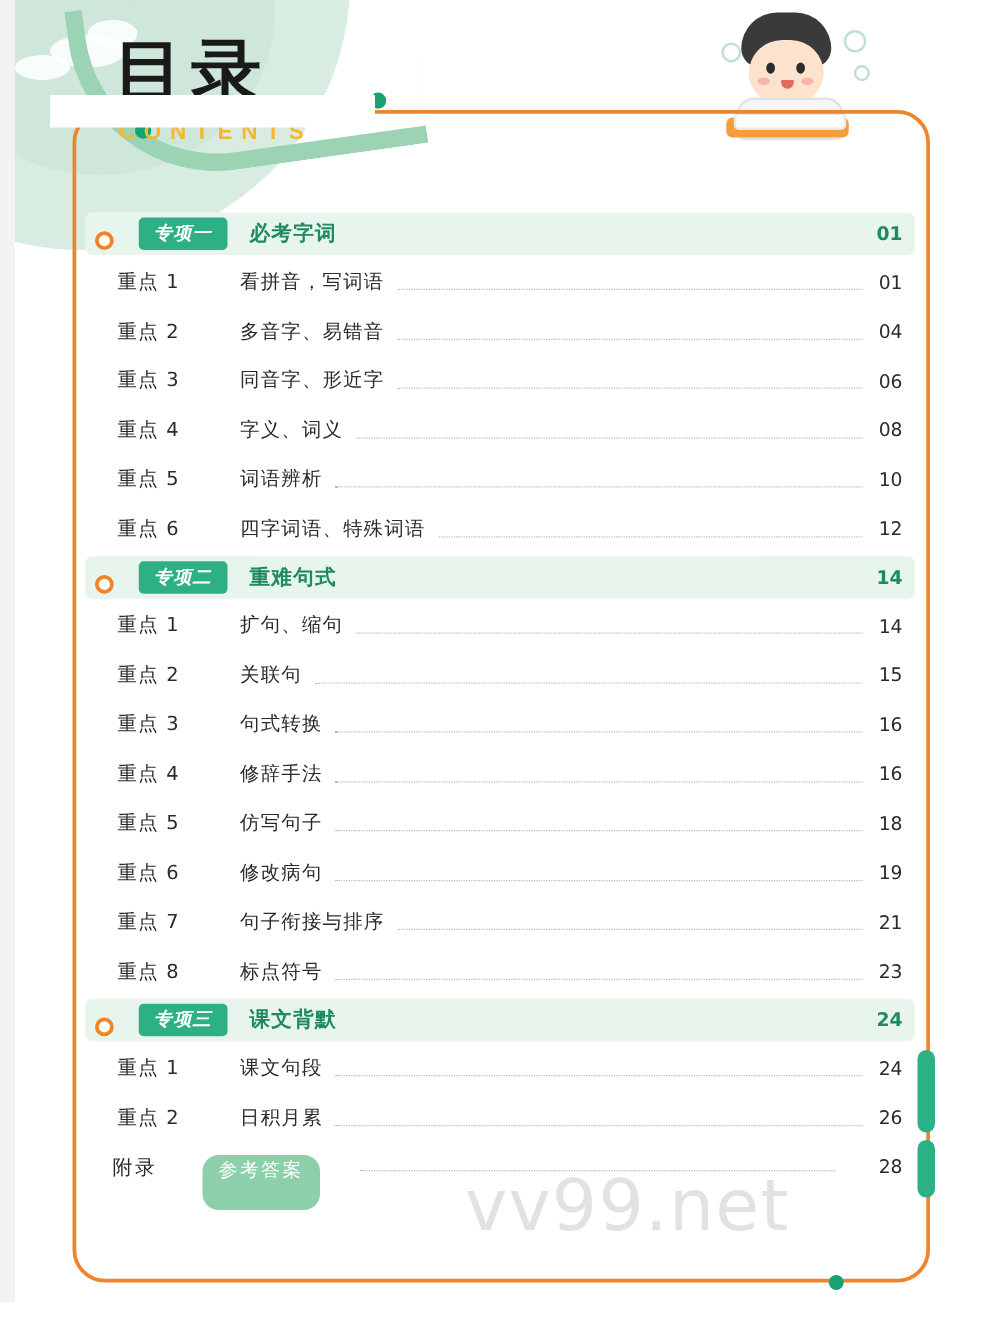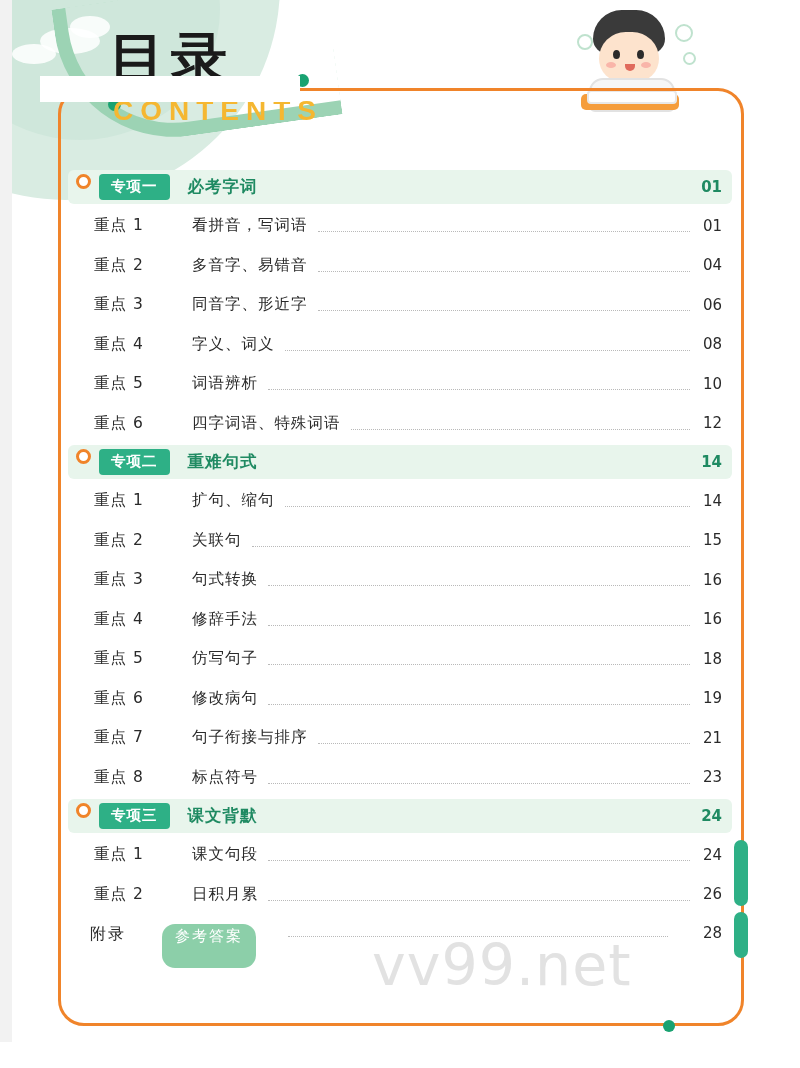--- a/index.html
+++ b/index.html
@@ -59,36 +59,36 @@
     left: 0;
     bottom: 0;
     width: 800px;
     height: 26px;
     background: #ffffff;
   }
 
   
   .title-block {
     position: absolute;
-    left: 109px;
+    left: 91px;
     top: 30px;
     width: 300px;
   }
   .title-cn {
     font-family: "DejaVu Sans", sans-serif;
     font-size: 56px;
     font-weight: bold;
     color: #1a1a1a;
     letter-spacing: 6px;
     line-height: 1.05;
   }
   .title-en {
     margin-top: 6px;
     margin-left: 4px;
-    font-size: 28px;
+    font-size: 18px;
     letter-spacing: 7px;
     color: #f5b731;
     font-weight: bold;
   }
 
   
   .swoosh {
     position: absolute;
     left: 60px;
     top: -10px;
@@ -244,22 +244,23 @@
     right: 12px;
     top: 2px;
     bottom: 2px;
     background: #e8f5ec;
     border-radius: 6px;
   }
   .sec-badge {
     position: relative;
     z-index: 2;
     display: flex;
-    align-items: flex-start;
-    gap: 6px;
+    align-items: flex-end;
+    gap: 18px;
+    font-style: italic;
   }
   .sec-ring {
     width: 15px;
     height: 15px;
     border: 3px solid #f0842a;
     border-radius: 50%;
     box-sizing: border-box;
     background: #ffffff;
     margin-right: 2px;
   }

